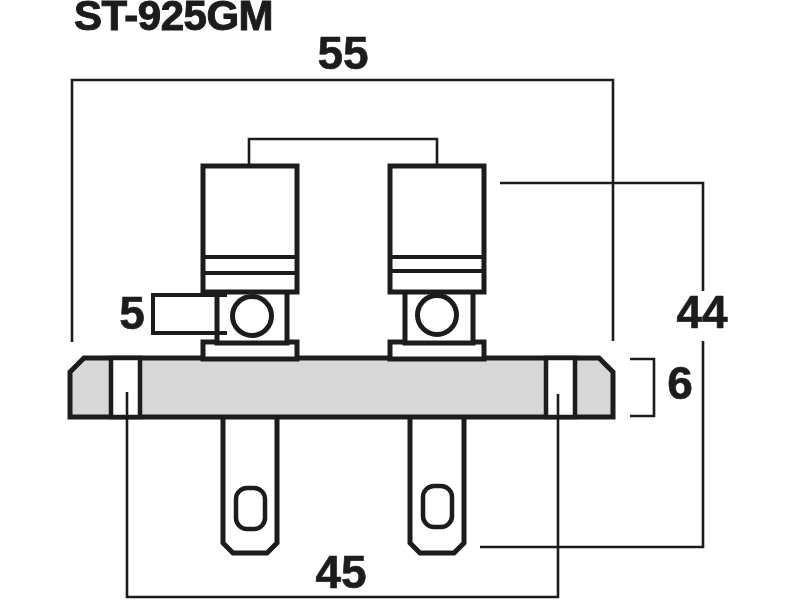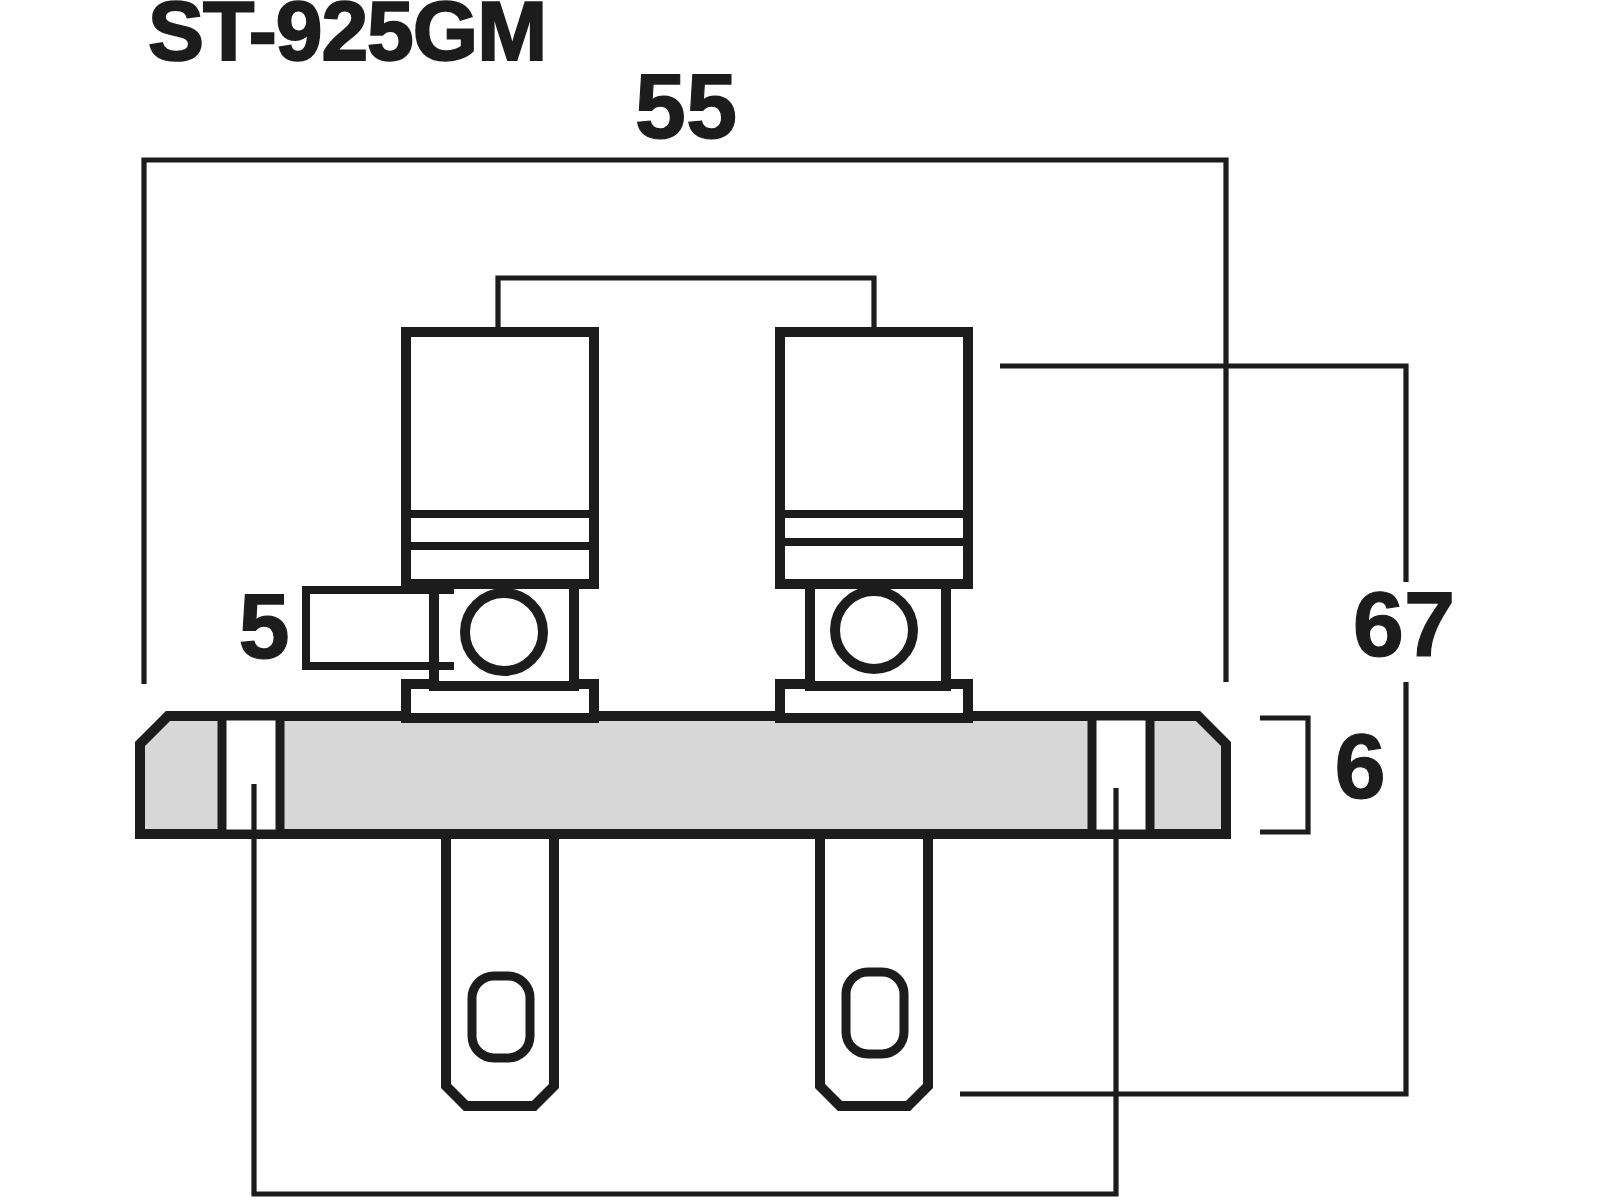--- a/index.html
+++ b/index.html
@@ -79,15 +79,16 @@
       <path d="M500,183 H703 V291 M703,341 V547 H480"></path>
       <path d="M630,359 H654 V416 H630"></path>
       <path d="M127,392 V597 H558 V394"></path>
     </g>
   </svg>
 
   <div class="title">ST-925GM</div>
 
   <div class="dim-label" style="left:343px;top:30px">55</div>
   <div class="dim-label" style="left:132px;top:290px">5</div>
-  <div class="dim-label" style="left:702px;top:289px">67</div>
+  <div class="dim-label" style="left:702px;top:289px">44</div>
   <div class="dim-label" style="left:680px;top:360px">6</div>
+  <div class="dim-label" style="left:341px;top:549px">45</div>
 </div>
 
 </body></html>

